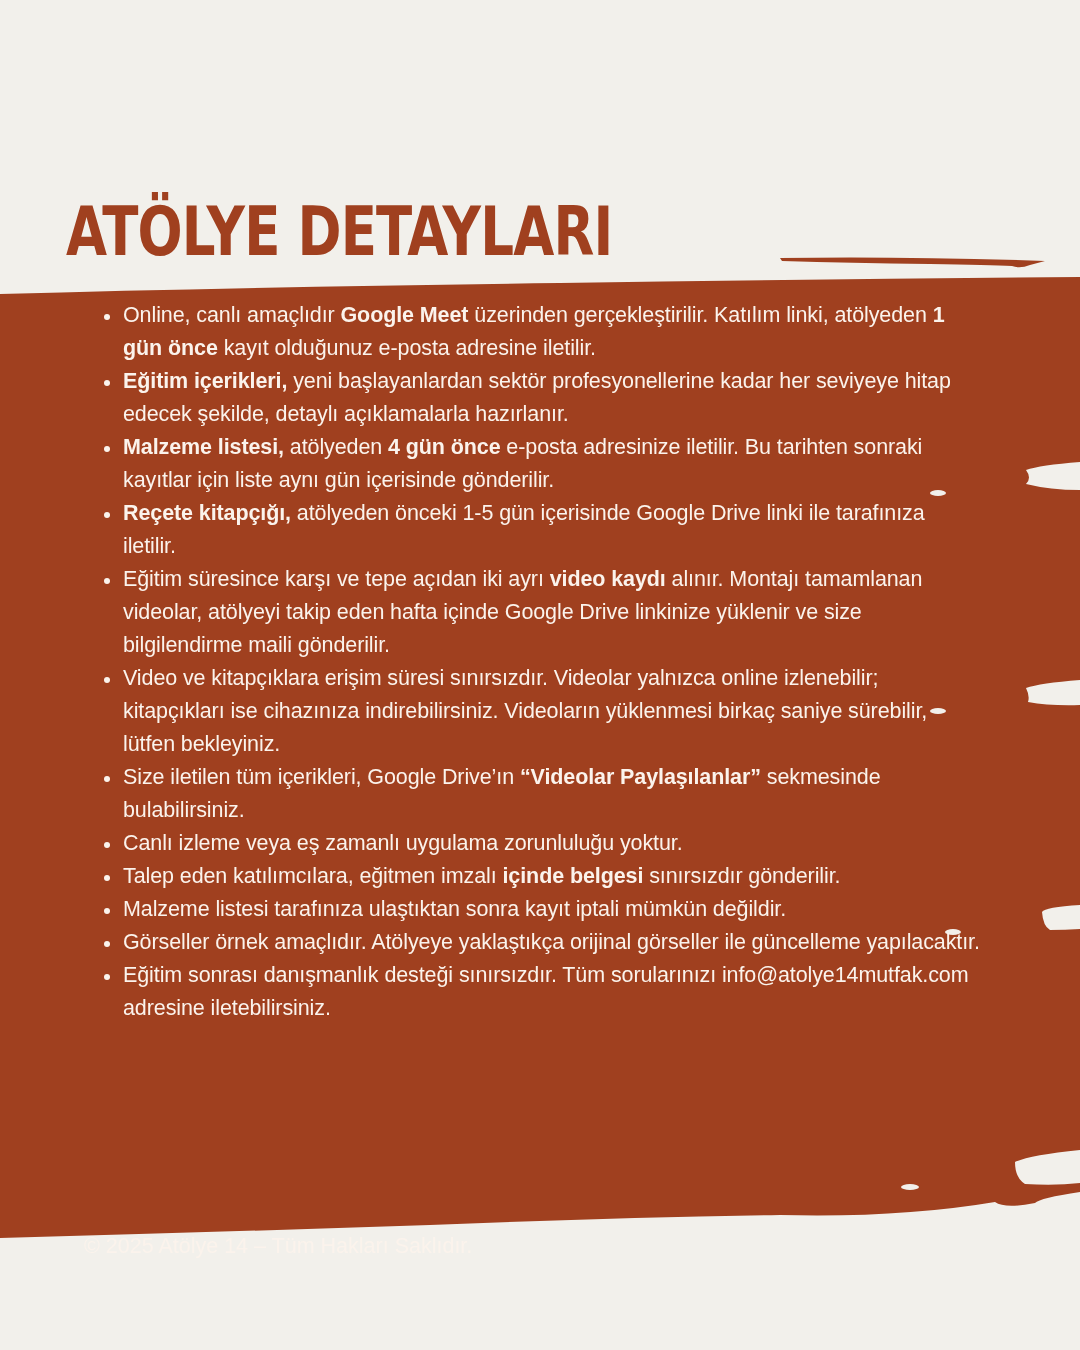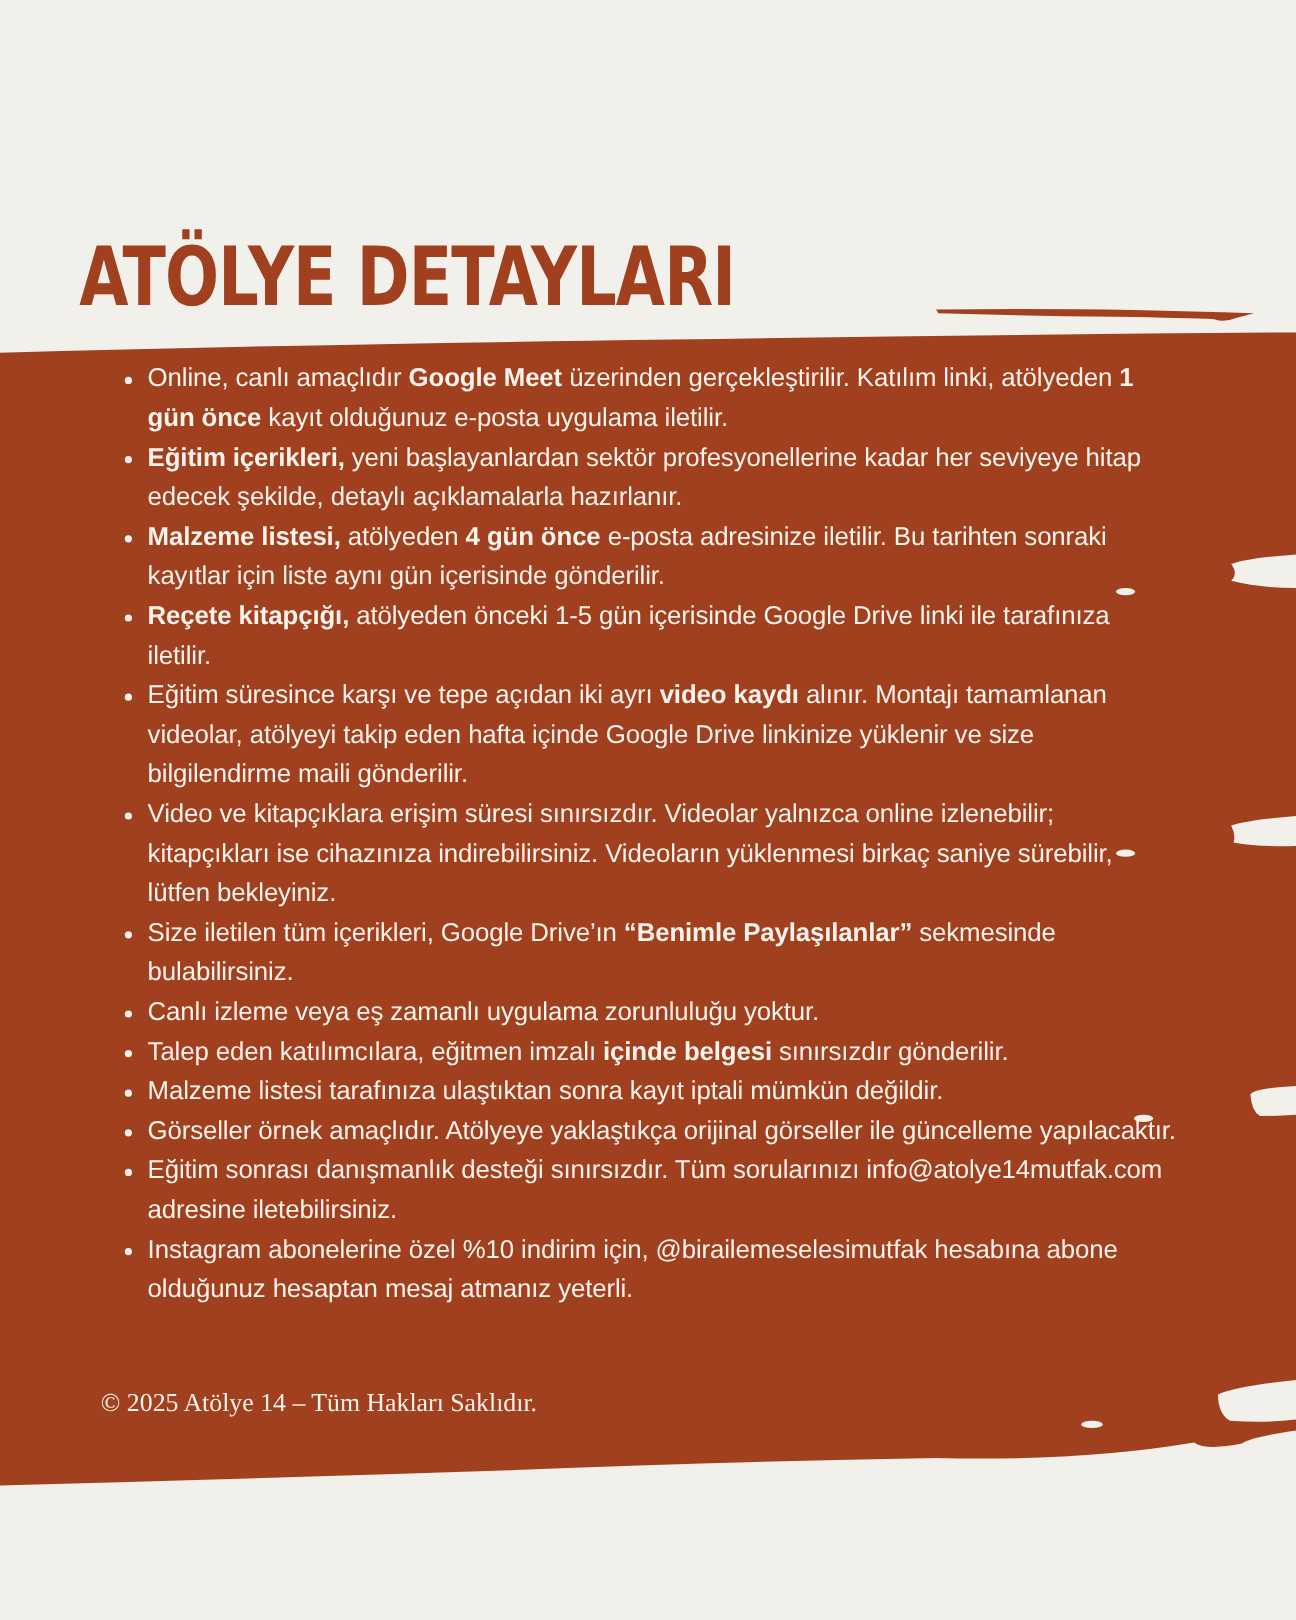--- a/index.html
+++ b/index.html
@@ -25,22 +25,22 @@
   ul.bullets li {
     position:relative; padding-left:23px;
     font-size:21.5px; line-height:33px; letter-spacing:-0.1px;
   }
   ul.bullets li::before {
     content:""; position:absolute; left:4px; top:15px;
     width:6px; height:6px; border-radius:50%; background:#FBF3EC;
   }
   ul.bullets li b { font-weight:bold; }
   .footer {
-    position:absolute; left:84px; top:1154px;
-    color:#FBF3EC; font-size:21.5px; line-height:30px;font-family:Liberation Serif, serif;
+    position:absolute; left:84px; top:1231px;
+    color:#FBF3EC; font-size:21.5px; line-height:30px;
   }
 </style>
 </head>
 <body>
 
 <svg class="band-svg" width="1080" height="1350" viewBox="0 0 1080 1350" xmlns="http://www.w3.org/2000/svg">
 
   <path d="M780 258 Q900 256 1045 261 L1030 265 Q1020 269 1012 266 Q990 265 930 264 Q850 263 782 261 Z" fill="#A0401F"></path>
 
   <path d="M0 294 Q250 287 560 283 Q820 279 1080 277 L1080 462
@@ -54,29 +54,28 @@
   <ellipse cx="938" cy="493" rx="8" ry="3" fill="#F2F0EB"></ellipse>
   <ellipse cx="938" cy="711" rx="8" ry="3" fill="#F2F0EB"></ellipse>
   <ellipse cx="953" cy="932" rx="8" ry="3" fill="#F2F0EB"></ellipse>
   <ellipse cx="910" cy="1187" rx="9" ry="3" fill="#F2F0EB"></ellipse>
 </svg>
 
 <h1 class="title">Atölye Detayları</h1>
 
 <div class="content">
   <ul class="bullets" id="bullet-list">
-      <li><span>Online, canlı amaçlıdır </span><b>Google Meet</b><span> üzerinden gerçekleştirilir. Katılım linki, atölyeden </span><b>1 gün önce</b><span> kayıt olduğunuz e-posta uygulama iletilir.</span></li>
+      <li><span>Online, canlı amaçlıdır </span><b>Google Meet</b><span> üzerinden gerçekleştirilir. Katılım linki, atölyeden </span><b>1 gün önce</b><span> kayıt olduğunuz e-posta adresine iletilir.</span></li>
       <li><b>Eğitim içerikleri,</b><span> yeni başlayanlardan sektör profesyonellerine kadar her seviyeye hitap edecek şekilde, detaylı açıklamalarla hazırlanır.</span></li>
       <li><b>Malzeme listesi,</b><span> atölyeden </span><b>4 gün önce</b><span> e-posta adresinize iletilir. Bu tarihten sonraki kayıtlar için liste aynı gün içerisinde gönderilir.</span></li>
       <li><b>Reçete kitapçığı,</b><span> atölyeden önceki 1-5 gün içerisinde Google Drive linki ile tarafınıza iletilir.</span></li>
       <li><span>Eğitim süresince karşı ve tepe açıdan iki ayrı </span><b>video kaydı</b><span> alınır. Montajı tamamlanan videolar, atölyeyi takip eden hafta içinde Google Drive linkinize yüklenir ve size bilgilendirme maili gönderilir.</span></li>
       <li><span>Video ve kitapçıklara erişim süresi sınırsızdır. Videolar yalnızca online izlenebilir; kitapçıkları ise cihazınıza indirebilirsiniz. Videoların yüklenmesi birkaç saniye sürebilir, lütfen bekleyiniz.</span></li>
-      <li><span>Size iletilen tüm içerikleri, Google Drive’ın </span><b>“Benimle Paylaşılanlar”</b><span> sekmesinde bulabilirsiniz.</span></li>
+      <li><span>Size iletilen tüm içerikleri, Google Drive’ın </span><b>“Videolar Paylaşılanlar”</b><span> sekmesinde bulabilirsiniz.</span></li>
       <li><span>Canlı izleme veya eş zamanlı uygulama zorunluluğu yoktur.</span></li>
       <li><span>Talep eden katılımcılara, eğitmen imzalı </span><b>içinde belgesi</b><span> sınırsızdır gönderilir.</span></li>
       <li><span>Malzeme listesi tarafınıza ulaştıktan sonra kayıt iptali mümkün değildir.</span></li>
       <li><span>Görseller örnek amaçlıdır. Atölyeye yaklaştıkça orijinal görseller ile güncelleme yapılacaktır.</span></li>
       <li><span>Eğitim sonrası danışmanlık desteği sınırsızdır. Tüm sorularınızı info@atolye14mutfak.com adresine iletebilirsiniz.</span></li>
-      <li><span>Instagram abonelerine özel %10 indirim için, @birailemeselesimutfak hesabına abone olduğunuz hesaptan mesaj atmanız yeterli.</span></li>
     </ul>
 </div>
 
 <div class="footer">© 2025 Atölye 14 – Tüm Hakları Saklıdır.</div>
 
 </body></html>

